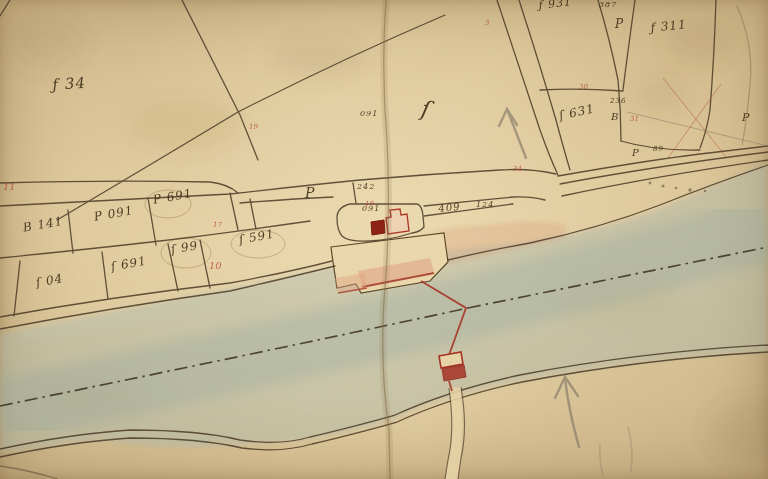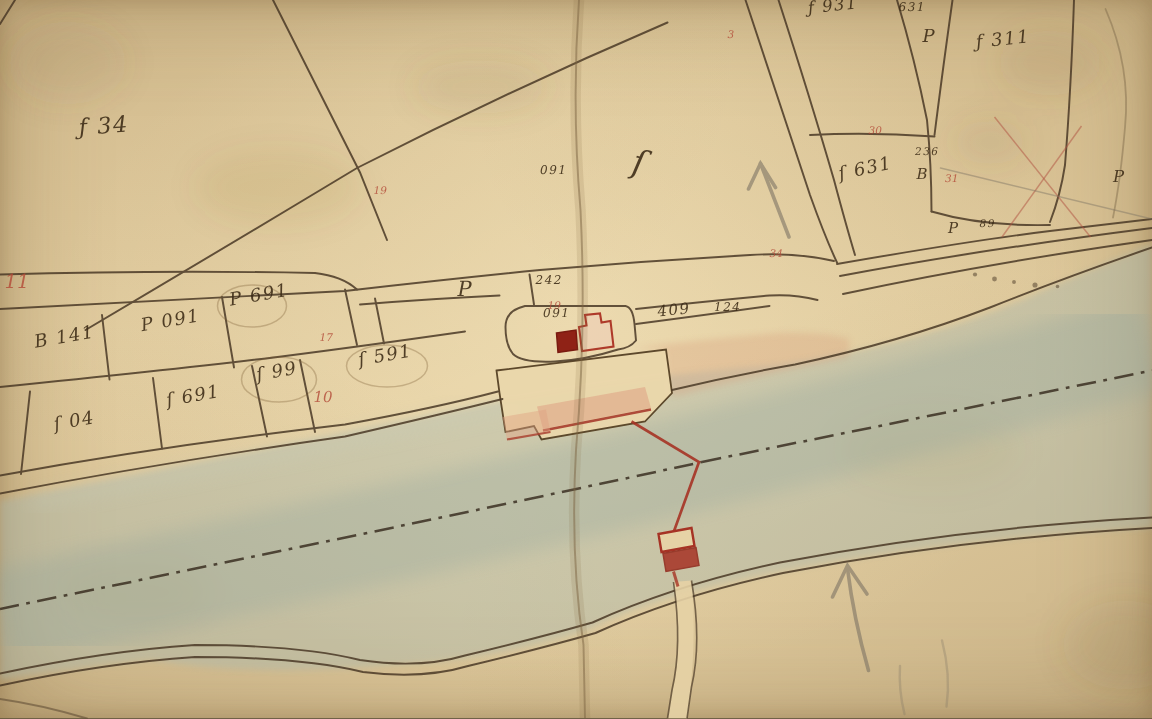--- a/index.html
+++ b/index.html
@@ -175,33 +175,33 @@
     <span class="lbl" style="left:170px;top:244px;font-size:12px;transform:rotate(-10deg)">ſ 99</span>
     <span class="lbl" style="left:238px;top:234px;font-size:12px;transform:rotate(-10deg)">ſ 591</span>
     <span class="lbl" style="left:305px;top:186px;font-size:14px">P</span>
     <span class="lbl" style="left:357px;top:183px;font-size:8px">242</span>
     <span class="lbl" style="left:360px;top:110px;font-size:8px">091</span>
     <span class="lbl" style="left:424px;top:98px;font-size:22px;transform:rotate(12deg)">ſ</span>
     <span class="lbl" style="left:362px;top:205px;font-size:8px">091</span>
     <span class="lbl" style="left:438px;top:204px;font-size:10px;transform:rotate(-6deg)">409</span>
     <span class="lbl" style="left:476px;top:201px;font-size:8px">124</span>
     <span class="lbl" style="left:538px;top:0px;font-size:11px;transform:rotate(-6deg)">ƒ 931</span>
-    <span class="lbl" style="left:599px;top:1px;font-size:8px">631</span>
+    <span class="lbl" style="left:599px;top:1px;font-size:8px">387</span>
     <span class="lbl" style="left:615px;top:18px;font-size:12px">P</span>
     <span class="lbl" style="left:650px;top:22px;font-size:12px;transform:rotate(-6deg)">ƒ 311</span>
     <span class="lbl" style="left:558px;top:110px;font-size:12px;transform:rotate(-12deg)">ſ 631</span>
     <span class="lbl" style="left:610px;top:98px;font-size:7px">236</span>
     <span class="lbl" style="left:611px;top:112px;font-size:10px">B</span>
     <span class="lbl" style="left:632px;top:148px;font-size:10px">P</span>
     <span class="lbl" style="left:653px;top:146px;font-size:7px">89</span>
     <span class="lbl" style="left:742px;top:112px;font-size:11px">P</span>
 
     <span class="lbl red" style="left:485px;top:20px;font-size:7px">3</span>
     <span class="lbl red" style="left:513px;top:166px;font-size:7px">34</span>
     <span class="lbl red" style="left:249px;top:124px;font-size:7px">19</span>
-    <span class="lbl red" style="left:3px;top:182px;font-size:13px">11</span>
+    <span class="lbl red" style="left:3px;top:182px;font-size:10px">11</span>
     <span class="lbl red" style="left:213px;top:222px;font-size:7px">17</span>
     <span class="lbl red" style="left:209px;top:261px;font-size:10px">10</span>
     <span class="lbl red" style="left:365px;top:201px;font-size:7px">19</span>
     <span class="lbl red" style="left:579px;top:84px;font-size:7px">30</span>
     <span class="lbl red" style="left:630px;top:116px;font-size:7px">31</span>
   </div>
 </div>
 
 </body></html>

